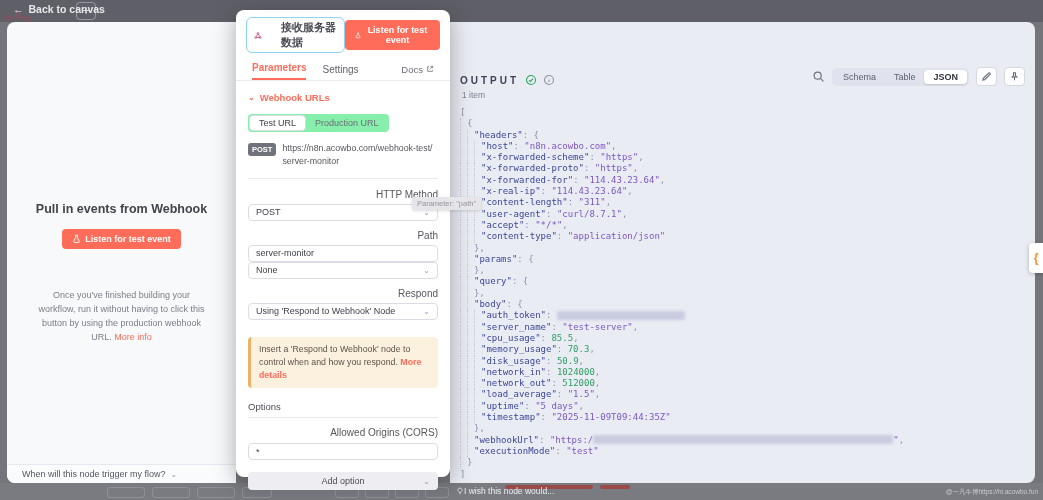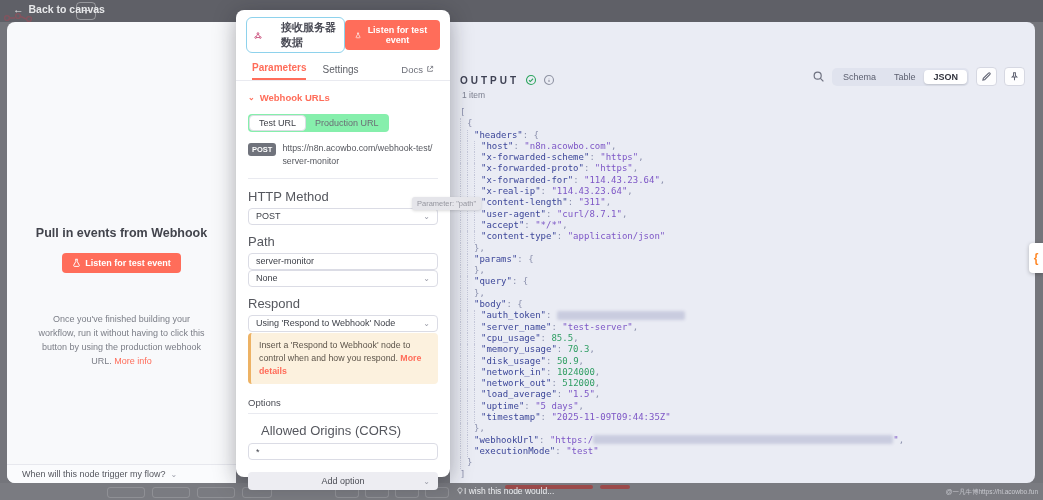--- a/index.html
+++ b/index.html
@@ -22,21 +22,21 @@
 
   
   .input-panel { position:absolute; left:7px; top:22px; width:229px; height:461px; background:#f8f9fb;
                  border-radius:8px 0 0 8px; z-index:2; }
   .output-panel { position:absolute; left:450px; top:22px; width:585px; height:461px; background:#eaecf4;
                   border-radius:0 8px 8px 0; z-index:2; }
   .main-panel { position:absolute; left:236px; top:10px; width:214px; height:467px; background:#ffffff;
                 border-radius:8px; box-shadow:0 5px 22px rgba(20,20,30,.35); z-index:3; }
 
   
-  .ip-content { position:absolute; top:180px; left:0; width:100%; text-align:center; padding:0 28px;margin-top:24px; }
+  .ip-content { position:absolute; top:180px; left:0; width:100%; text-align:center; padding:0 28px; }
   .ip-heading { font-size:12.5px; font-weight:bold; color:#42444c; }
   .btn-listen { display:inline-flex; align-items:center; gap:4px; background:#ff6d5a; color:#fff;
                 border:none; border-radius:4px; font-size:9px; font-weight:bold; padding:5px 10px; cursor:pointer;
                 font-family:"Liberation Sans",sans-serif; }
   .ip-content .btn-listen { margin-top:13px; }
   .ip-hint { margin-top:40px; font-size:9px; line-height:1.55; color:#7b7e87; }
   .link-orange { color:#ff6d5a; }
   .ip-footer { position:absolute; bottom:0; left:0; width:100%; height:19px; border-top:1px solid #e7e8ee;
                background:#fafbfd; border-radius:0 0 0 8px; display:flex; align-items:center; padding:0 15px;
                font-size:9px; color:#55575f; gap:5px; }
@@ -53,27 +53,27 @@
   .docs { margin-left:auto; display:flex; align-items:center; gap:3px; color:#6e707a; font-size:9.5px; cursor:pointer; }
   .mp-body { padding:9px 12px 0; position:relative; }
   .sect-head { display:flex; align-items:center; gap:5px; color:#ff6d5a; font-size:9.5px; font-weight:bold; margin:2px 0 9px; }
   .seg { display:inline-flex; background:#86efac; border-radius:4px; padding:1px; }
   .seg .on { background:#fff; border:1px solid #dcdde4; border-radius:4px; padding:2px 9px; font-size:9px; color:#3c3e45; cursor:pointer; }
   .seg .off { padding:3px 9px; font-size:9px; color:#6b6d75; cursor:pointer; }
   .url-row { display:flex; gap:6px; margin-top:10px; align-items:flex-start; }
   .post-badge { background:#70737c; color:#fff; font-size:7.5px; font-weight:bold; padding:2px 4px; border-radius:3px; margin-top:1px; }
   .url-text { font-size:8.8px; color:#55575e; line-height:1.45; width:152px; word-break:break-all; }
   .divider { height:1px; background:#e9eaf0; margin:10px 0; }
-  .f-label { font-size:13px; color:#55575e; margin:9px 0 4px; }
+  .f-label { font-size:10px; color:#55575e; margin:9px 0 4px;text-align:right; }
   .f-select, .f-input { height:17px; border:1px solid #dbdce5; border-radius:4px; background:#fff;
                         font-size:9px; color:#3f424a; padding:0 7px; display:flex; align-items:center; width:100%; cursor:pointer; }
   .f-select { justify-content:space-between; }
   input.f-input { font-family:"Liberation Sans",sans-serif; outline:none; }
   .chev { color:#9a9ca8; font-size:8px; }
-  .callout { margin-top:1px; background:#fcf1de; border-left:3px solid #edb264; border-radius:4px;
+  .callout { margin-top:17px; background:#fcf1de; border-left:3px solid #edb264; border-radius:4px;
              padding:6px 8px; font-size:8.8px; color:#5c544a; line-height:1.5; }
   .callout .link-orange { font-weight:bold; }
   .opt-label { font-size:9.5px; color:#4b4d55; margin-top:13px; }
   .opt-group { padding-left:0; margin-top:9px; }
   .opt-group .f-label { padding-left:13px; margin:0 0 5px; }
   .add-option { margin-top:12px; background:#ededf2; border-radius:4px; height:18px; position:relative;
                 display:flex; align-items:center; justify-content:center; font-size:9px; color:#4b4d55; cursor:pointer; }
   .add-option .chev { position:absolute; right:8px; }
 
   

